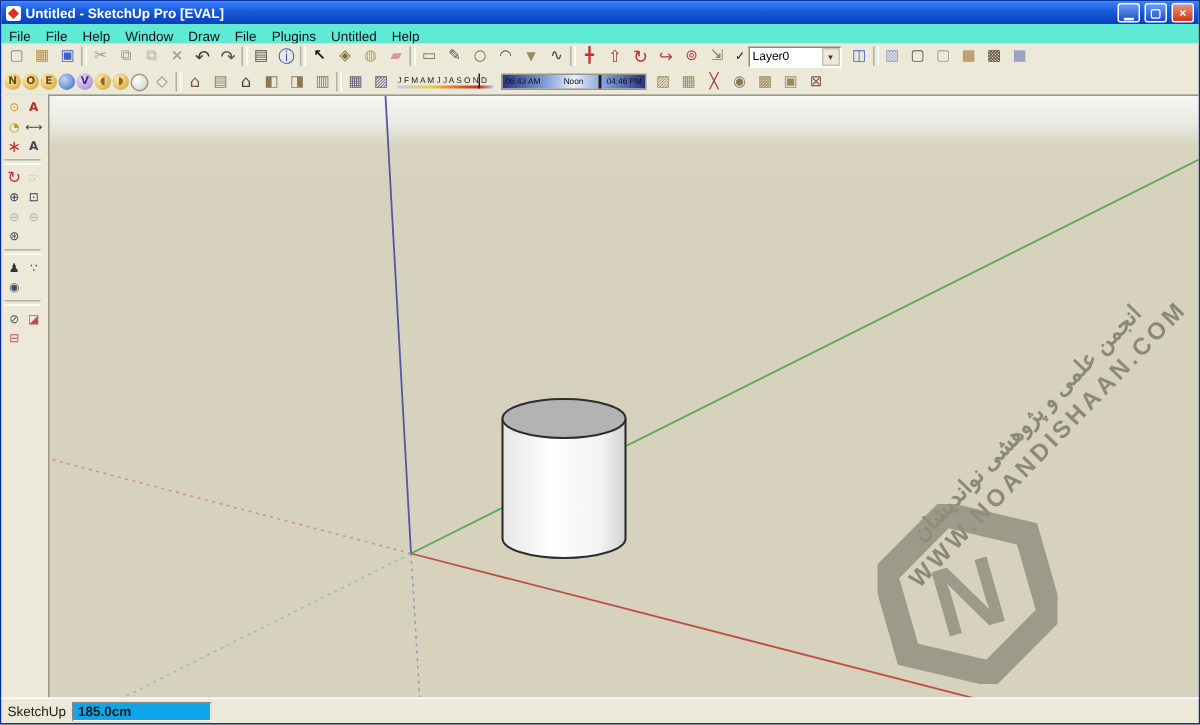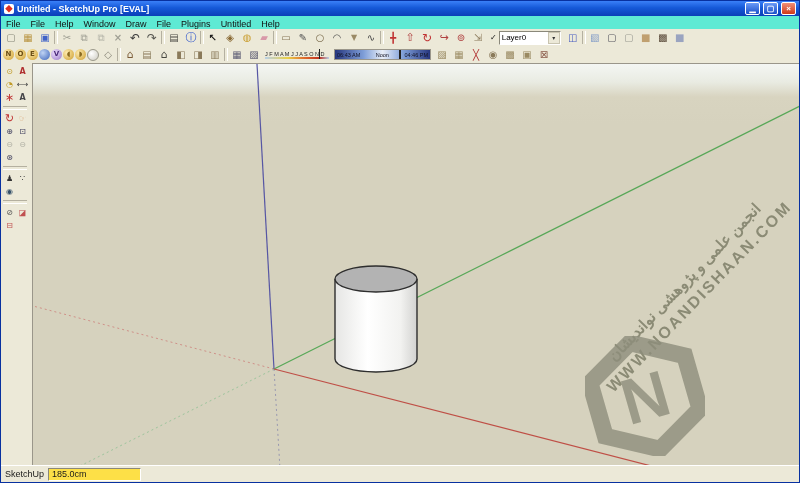--- a/index.html
+++ b/index.html
@@ -66,22 +66,22 @@
     text-align:center;color:#85856f;opacity:.92;pointer-events:none;}
   .wm-fa{font-size:15px;font-weight:bold;letter-spacing:1px;}
   .wm-en{font-size:16px;font-weight:bold;letter-spacing:2.5px;margin-top:3px;}
   .wm-logo{position:absolute;left:552px;top:272px;opacity:.8;}
 
   
   .statusbar{position:absolute;left:0;bottom:0;right:0;height:16px;background:#ece9d8;
     border-top:1px solid #fff;display:flex;align-items:center;font-size:9px;color:#1a1a1a;}
   .status-hint{flex:1;padding-left:4px;white-space:nowrap;overflow:hidden;}
   .vcb-label{padding:0 4px;color:#1a1a1a;}
-  .vcb{width:88px;height:11px;margin-right:8px;background:#fde047;border:1px solid;
-    border-color:#8a887a #fff #fff #8a887a;font-size:9px;display:flex;align-items:center;padding-left:3px;}
+  .vcb{width:88px;height:11px;margin-right:8px;background:#0ea5e9;border:1px solid;
+    border-color:#8a887a #fff #fff #8a887a;font-size:9px;display:flex;align-items:center;padding-left:3px;font-weight:bold;}
 </style>
 </head>
 <body>
 
 <div class="app">
 
   <div class="titlebar">
     <span class="app-icon">◆</span>
     <span>Untitled - SketchUp Pro [EVAL]</span>
     <span class="spacer"></span>

